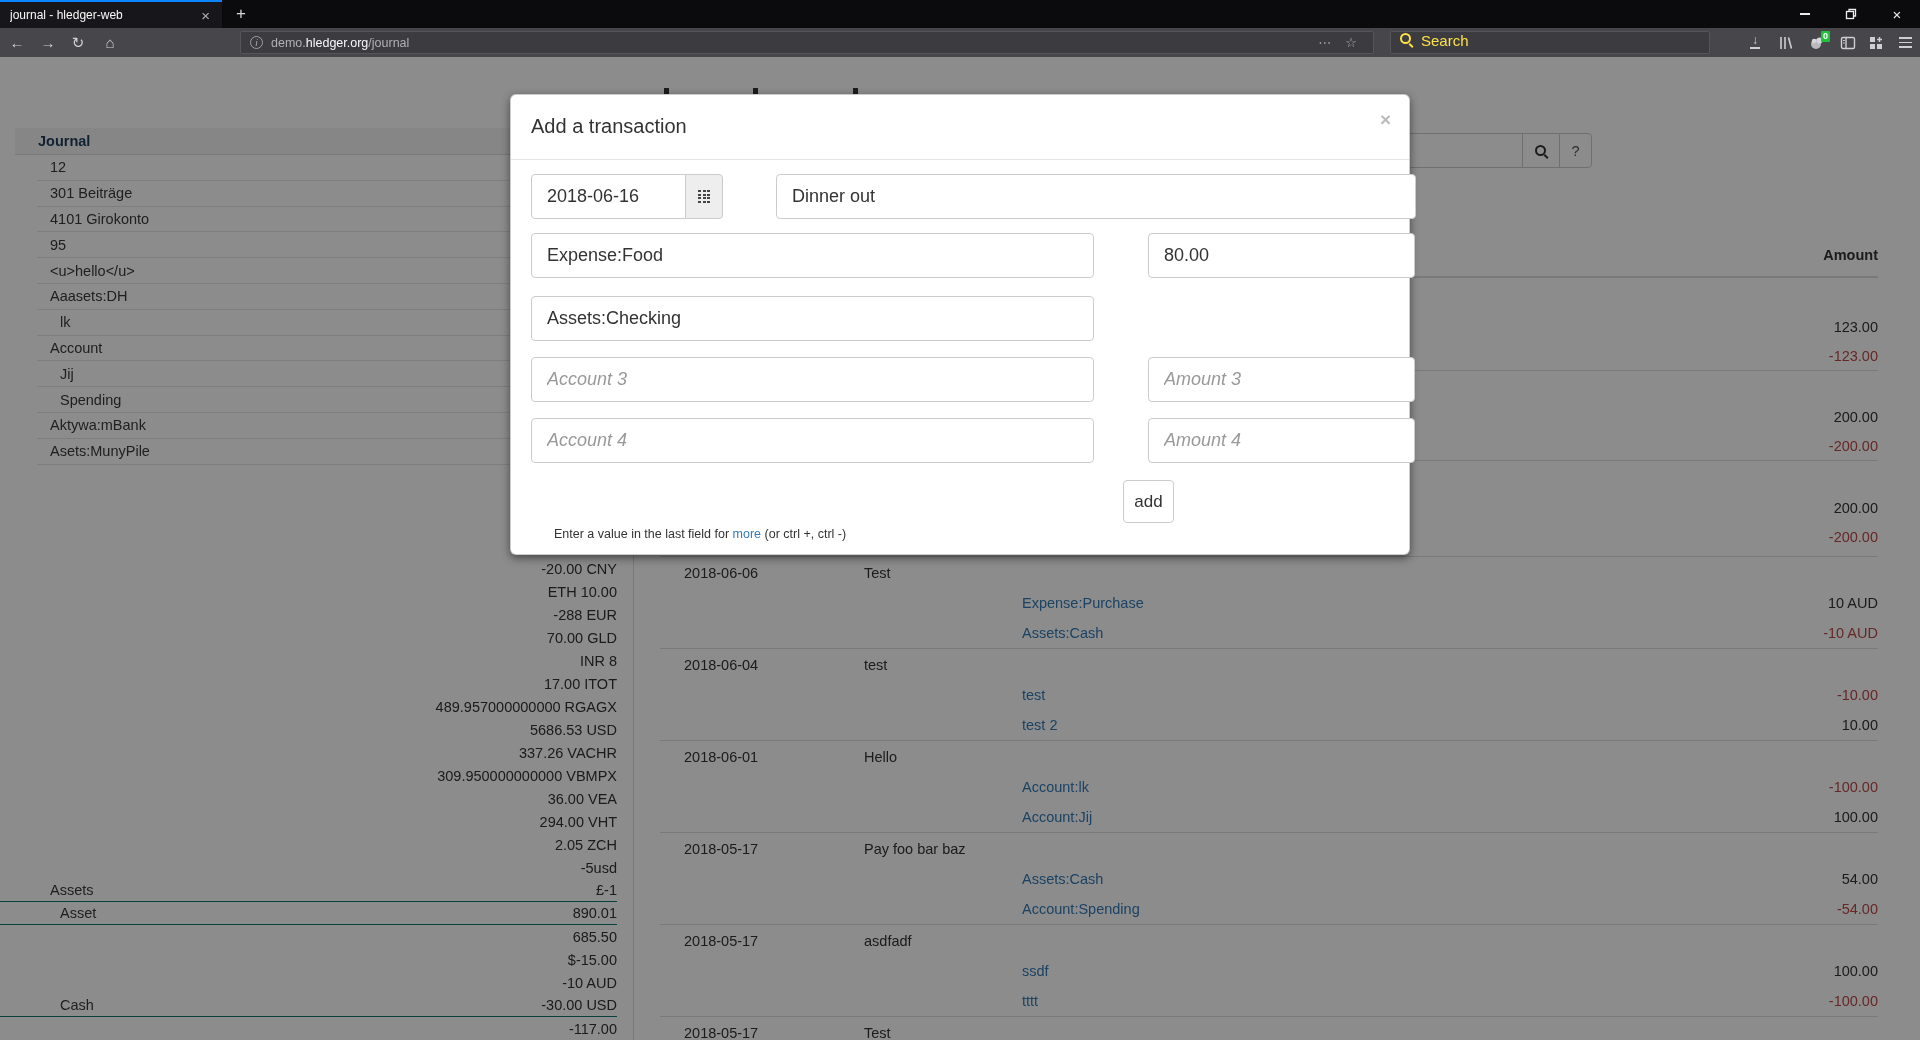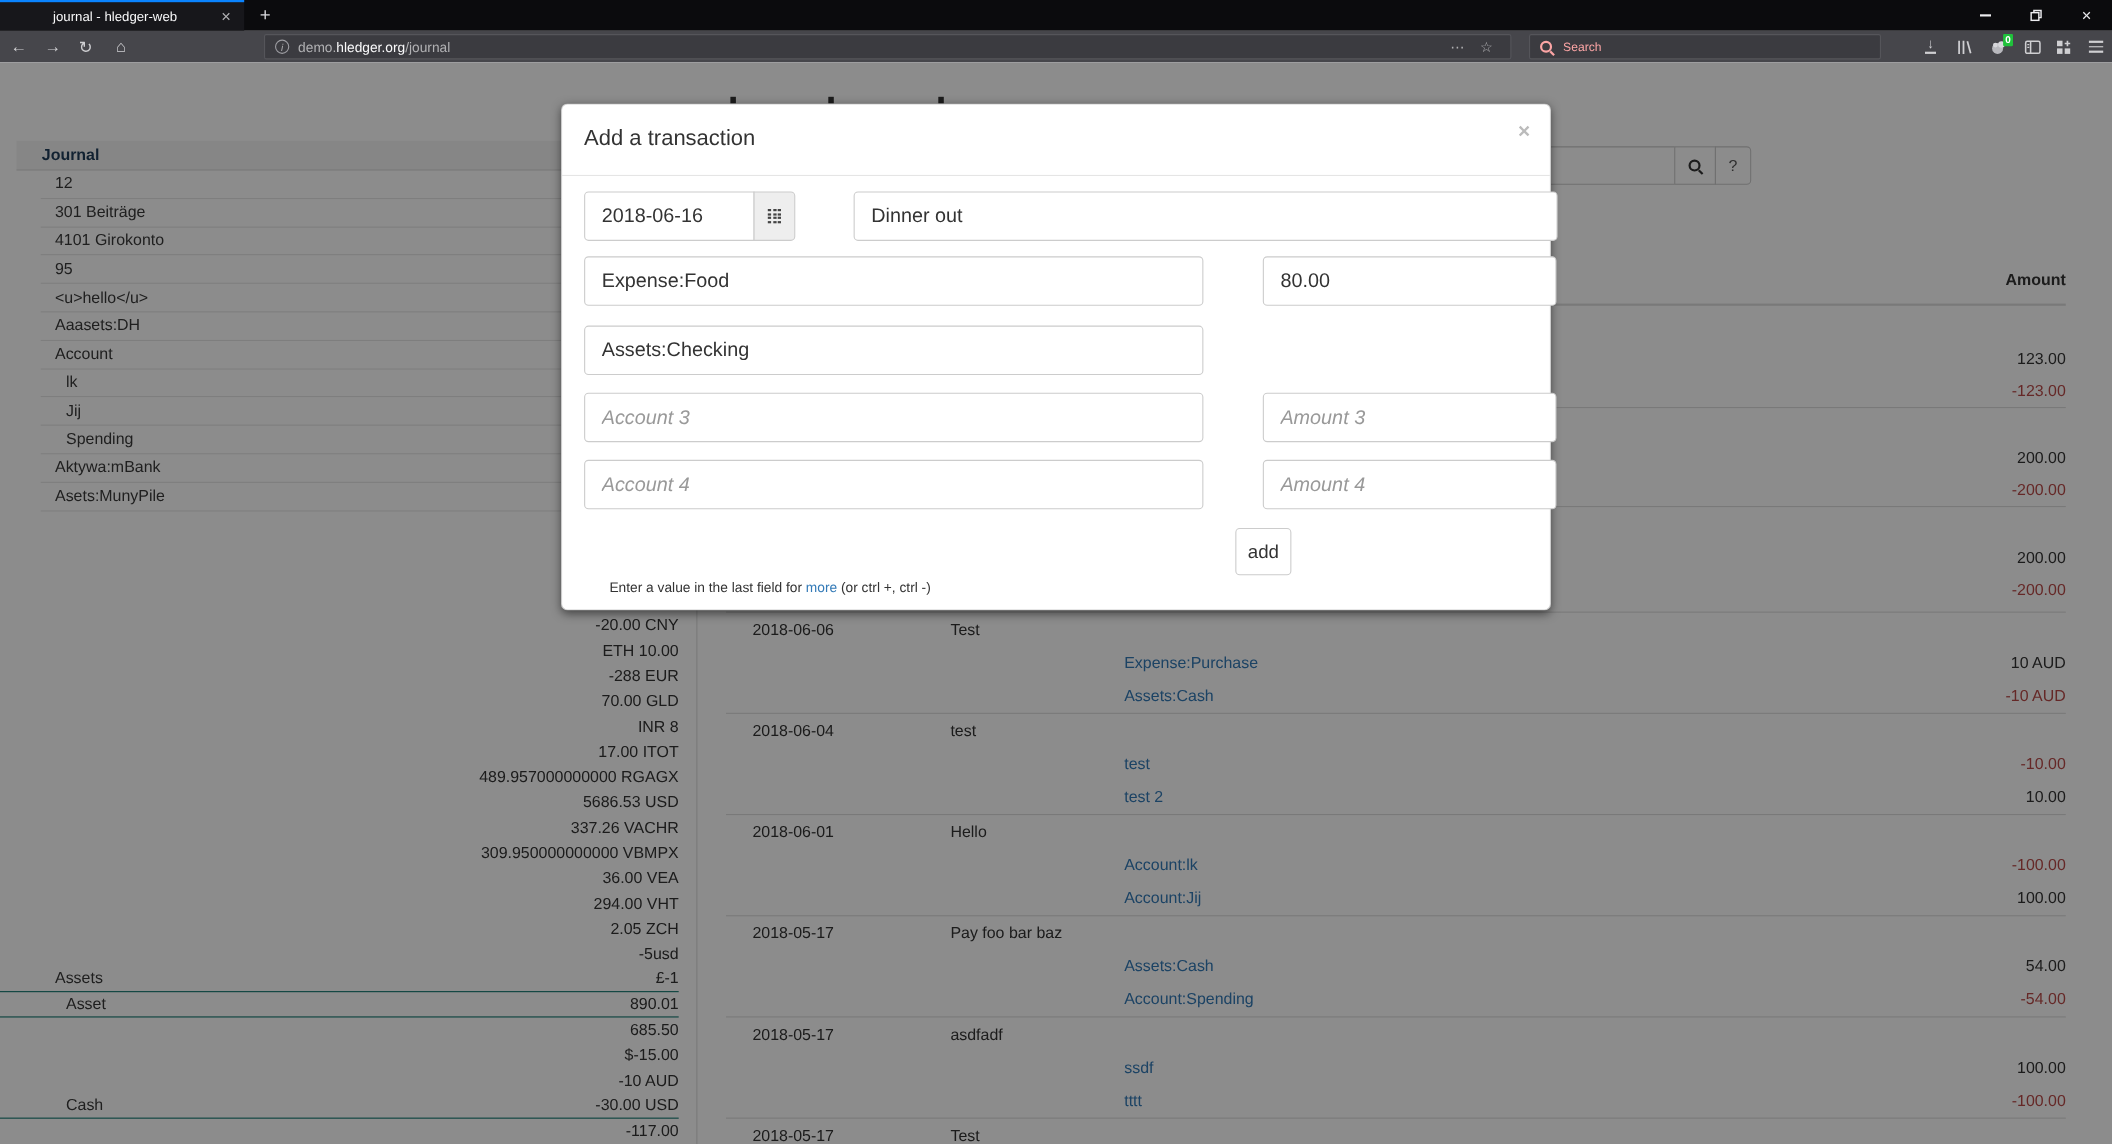--- a/index.html
+++ b/index.html
@@ -1,20 +1,20 @@
 <!DOCTYPE html>
 <html><head>
 <meta charset="utf-8">
 <style>
   * { margin:0; padding:0; box-sizing:border-box; }
   html,body { width:1920px; height:1040px; overflow:hidden; background:#fff;
               font-family:"Liberation Sans", sans-serif; }
 
   
-  .tabstrip { position:relative; height:28px; background:#0b0b0d;text-align:center; }
+  .tabstrip { position:relative; height:28px; background:#0b0b0d; }
   .tab { position:absolute; left:0; top:0; width:222px; height:28px; background:#17171b;
          border-top:2px solid #0a84ff; display:flex; align-items:center; padding:0 10px; }
   .tab-title { color:#f9f9fa; font-size:12px; flex:1; white-space:nowrap; overflow:hidden; }
   .tab-close { color:#b1b1b3; font-size:15px; line-height:1; padding:0 2px; }
   .newtab { position:absolute; left:228px; top:0; height:28px; width:26px; display:flex;
             align-items:center; justify-content:center; color:#d7d7db; font-size:17px; }
   .winctl { position:absolute; right:0; top:0; height:28px; display:flex; }
   .winbtn { width:46px; height:28px; display:flex; align-items:center; justify-content:center; color:#ededf0; }
   .min-bar { width:10px; height:2px; background:#ededf0; }
   .close-x { font-size:15px; }
@@ -26,22 +26,22 @@
             border:1px solid #55555a; border-radius:2px; display:flex; align-items:center;
             padding:0 9px; color:#b1b1b3; font-size:12.5px; }
   .info-ic { width:13px; height:13px; border:1px solid #9d9da2; border-radius:50%; font-size:9px;
              display:inline-flex; align-items:center; justify-content:center; margin-right:8px;
              color:#b1b1b3; font-style:italic; flex:none; }
   .url-text { white-space:nowrap; }
   .url-host { color:#f9f9fa; }
   .urlbar .spacer { flex:1; }
   .url-ic { color:#b1b1b3; font-size:13px; padding:0 7px; }
   .searchbar { position:absolute; left:1390px; top:3px; width:320px; height:23px; background:#3b3b40;
-               border:1px solid #55555a; border-radius:2px; display:flex; align-items:center;
-               padding:0 8px; color:#fca5a5; font-size:11px; gap:8px; }
+               border:1px solid #55555a; border-radius:2px; display:flex; 
+               padding:0 8px; color:#fde047; font-size:15px; gap:8px; }
   .lens { position:relative; width:14px; height:14px; display:inline-block; flex:none; }
   .lens::before { content:''; position:absolute; left:1px; top:1px; width:7px; height:7px;
                   border:2px solid currentColor; border-radius:50%; }
   .lens::after { content:''; position:absolute; left:10.5px; top:10.5px; width:5px; height:2px;
                  background:currentColor; transform:rotate(45deg); transform-origin:0 0; }
   .tbicon { position:absolute; top:0; height:29px; width:30px; display:flex; align-items:center;
             justify-content:center; color:#cfcfd2; }
   .dl-wrap { display:flex; flex-direction:column; align-items:center; }
   .dl-wrap .ar { font-size:12px; line-height:9px; }
   .dl-wrap .bar { width:10px; height:2px; background:currentColor; margin-top:2px; }
@@ -234,24 +234,24 @@
         <div class="sb-row">
           <a class="sb-link ind0">95</a>
         </div>
         <div class="sb-row">
           <a class="sb-link ind0">&lt;u&gt;hello&lt;/u&gt;</a>
         </div>
         <div class="sb-row">
           <a class="sb-link ind0">Aaasets:DH</a>
         </div>
         <div class="sb-row">
+          <a class="sb-link ind1">lk</a>
+        </div>
+        <div class="sb-row">
           <a class="sb-link ind0">Account</a>
-        </div>
-        <div class="sb-row">
-          <a class="sb-link ind1">lk</a>
         </div>
         <div class="sb-row">
           <a class="sb-link ind1">Jij</a>
         </div>
         <div class="sb-row">
           <a class="sb-link ind1">Spending</a>
         </div>
         <div class="sb-row">
           <a class="sb-link ind0">Aktywa:mBank</a>
         </div>

